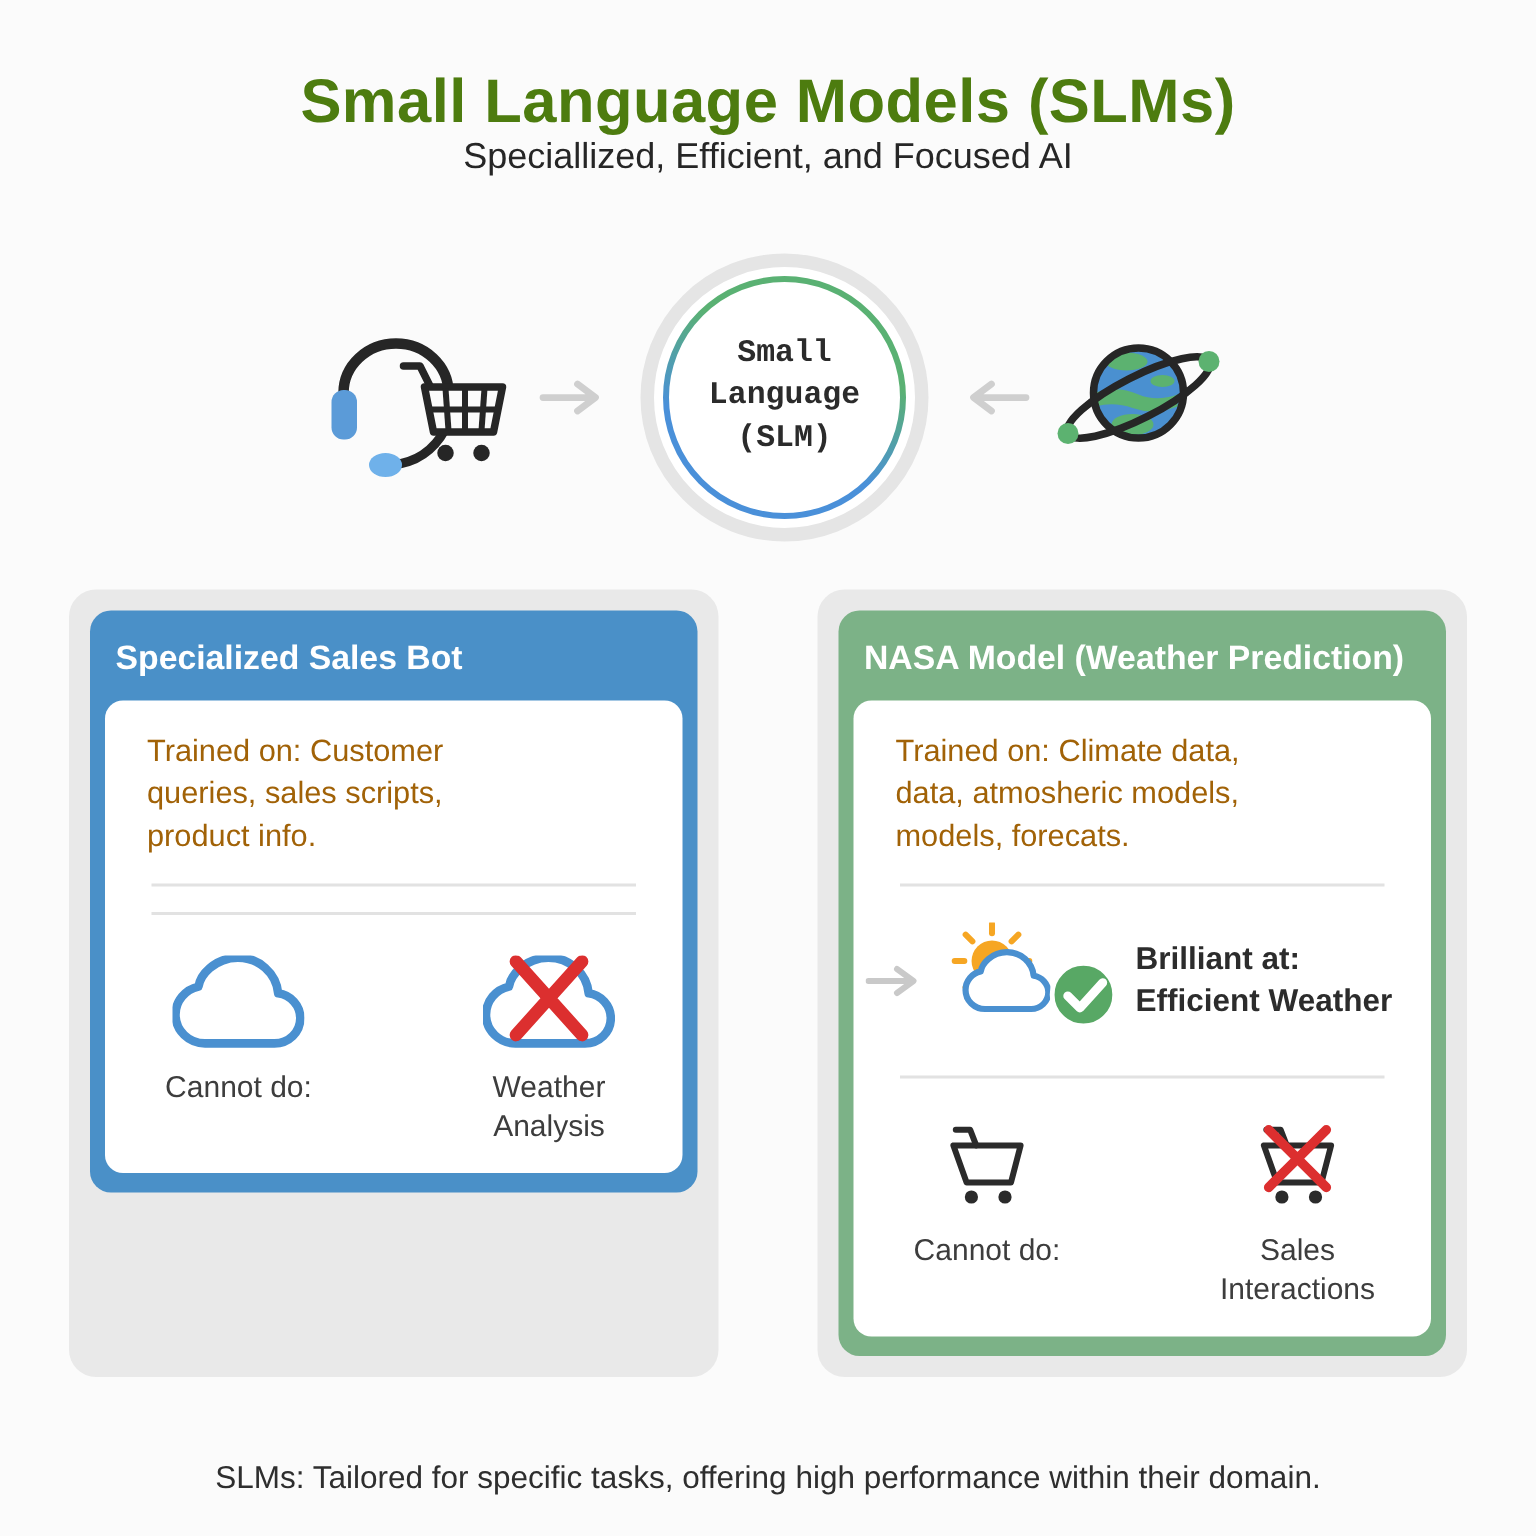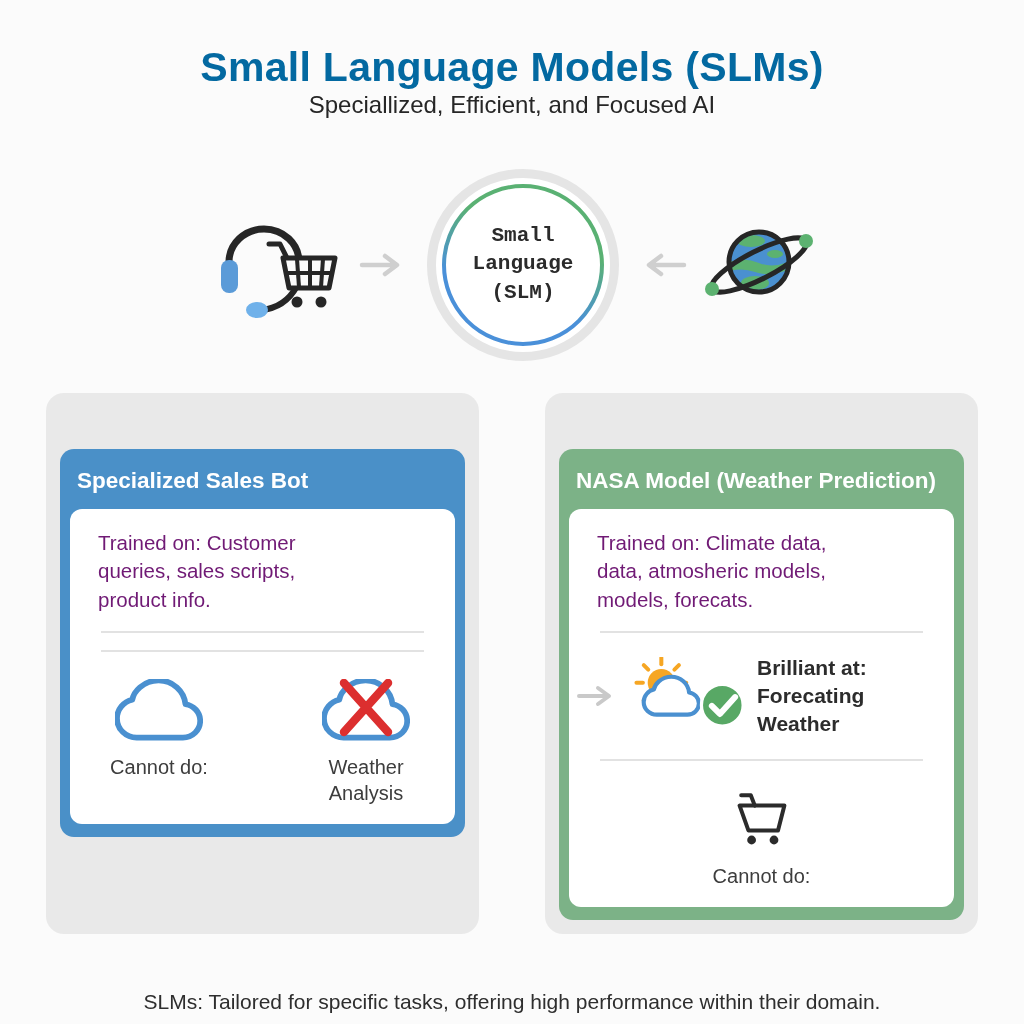--- a/index.html
+++ b/index.html
@@ -7,21 +7,21 @@
     width:1024px;height:1024px;
     background:#fbfbfb;
     font-family:"Liberation Sans", sans-serif;
     color:#222;
     overflow:hidden;
   }
   .pre{white-space:pre-line;}
 
   
   .header{text-align:center;padding-top:44px;}
-  .title{font-size:41px;font-weight:700;color:#0369a1;margin:0;letter-spacing:.3px;}
+  .title{font-size:41px;font-weight:700;color:#4d7c0f;margin:0;letter-spacing:.3px;}
   .subtitle{font-size:24px;color:#262626;}
 
   
   .hub{margin-top:50px;display:flex;align-items:center;justify-content:center;}
   .hub svg{display:block;}
   .hub-arrow{margin:0 16px;}
   .hub-ring{
     width:192px;height:192px;box-sizing:border-box;
     border:9px solid #e5e5e5;border-radius:50%;
     background:#fff;position:relative;margin:0 6px;
@@ -30,23 +30,23 @@
   .hub-label{
     position:absolute;top:50%;left:50%;transform:translate(-50%,-50%);
     text-align:center;font-weight:700;font-size:21px;line-height:1.35;color:#2b2b2b;
     width:150px;
   }
 
   
   .cards{display:flex;justify-content:center;gap:66px;margin-top:32px;}
   .card-wrap{background:#e9e9e9;border-radius:18px;padding:14px;width:405px;box-sizing:content-box;}
   .card{border-radius:14px;padding-bottom:13px;}
-  .card-title{color:#fff;font-weight:700;font-size:22.5px;padding:19px 17px 15px;margin-top:42px;}
+  .card-title{color:#fff;font-weight:700;font-size:22.5px;padding:19px 17px 15px;}
   .panel{background:#fff;border-radius:12px;margin:0 10px;padding:20px 0 16px;}
-  .trained{font-size:20.5px;color:#701a75;line-height:1.38;padding:0 28px;}
+  .trained{font-size:20.5px;color:#a16207;line-height:1.38;padding:0 28px;}
   .divider{height:2px;background:#e2e2e2;margin:17px 31px;}
   .strength-row{display:flex;align-items:center;padding:4px 6px 4px 8px;gap:9px;min-height:84px;}
   .strength-row svg{flex:none;display:block;}
   .strength-text{font-size:21px;font-weight:700;color:#2c2c2c;line-height:1.32;}
   .cannot-row{display:flex;padding:12px 4px 2px;gap:37px;}
   .cannot-col{flex:1;display:flex;flex-direction:column;align-items:center;}
   .cannot-icon-box{height:60px;display:flex;align-items:flex-end;justify-content:center;}
   .cannot-label{margin-top:13px;font-size:20px;color:#3d3d3d;line-height:1.3;text-align:center;}
 
   
@@ -201,38 +201,53 @@
               </g>
               <circle cx="44" cy="32" r="17" fill="#f6a623"></circle>
               <g transform="translate(22,16) scale(4.3)">
                 <path d="M4.406 3.342A5.53 5.53 0 0 1 8 2c2.69 0 4.923 2 5.166 4.579C14.758 6.804 16 8.137 16 9.773 16 11.569 14.502 13 12.687 13H3.781C1.708 13 0 11.366 0 9.318c0-1.763 1.266-3.223 2.942-3.593.143-.863.698-1.723 1.464-2.383z" fill="#ffffff" stroke="#4a90d0" stroke-width="1.2" stroke-linejoin="round"></path>
               </g>
               <circle cx="120" cy="60" r="26" fill="#58a865" stroke="#fff" stroke-width="4"></circle>
               <path d="M107 61 l10 10 l19 -21" fill="none" stroke="#fff" stroke-width="7.5" stroke-linecap="round" stroke-linejoin="round"></path>
             </svg>
           </span>
           <span class="strength-text pre">Brilliant at:
-Forecating Weather</span>
+Efficient Weather</span>
         </div>
 
         <div class="divider"></div>
 
         <div class="cannot-row">
           <div class="cannot-col">
             <div class="cannot-icon-box">
               <svg width="64" height="60" viewBox="0 0 80 74">
                 <g fill="none" stroke="#2b2b2b" stroke-width="5" stroke-linecap="round" stroke-linejoin="round">
                   <path d="M14 6 h12 l5 13"></path>
                   <path d="M12 19 h56 l-8 31 h-37 z"></path>
                 </g>
                 <circle cx="27" cy="62" r="5.5" fill="#2b2b2b"></circle>
                 <circle cx="55" cy="62" r="5.5" fill="#2b2b2b"></circle>
               </svg>
             </div>
             <div class="cannot-label pre">Cannot do:</div>
+          </div>
+          <div class="cannot-col">
+            <div class="cannot-icon-box">
+              <svg width="64" height="60" viewBox="0 0 80 74">
+                <g fill="none" stroke="#2b2b2b" stroke-width="5" stroke-linecap="round" stroke-linejoin="round">
+                  <path d="M14 6 h12 l5 13"></path>
+                  <path d="M12 19 h56 l-8 31 h-37 z"></path>
+                </g>
+                <circle cx="27" cy="62" r="5.5" fill="#2b2b2b"></circle>
+                <circle cx="55" cy="62" r="5.5" fill="#2b2b2b"></circle>
+                <path d="M16 6 L64 54 M64 6 L16 54" fill="none" stroke="#dc2f2f" stroke-width="8" stroke-linecap="round"></path>
+              </svg>
+            </div>
+            <div class="cannot-label pre">Sales
+Interactions</div>
           </div>
         </div>
       </div>
     </div>
   </div>
 </div>
 
 <div class="footer">SLMs: Tailored for specific tasks, offering high performance within their domain.</div>
 
 </body></html>

